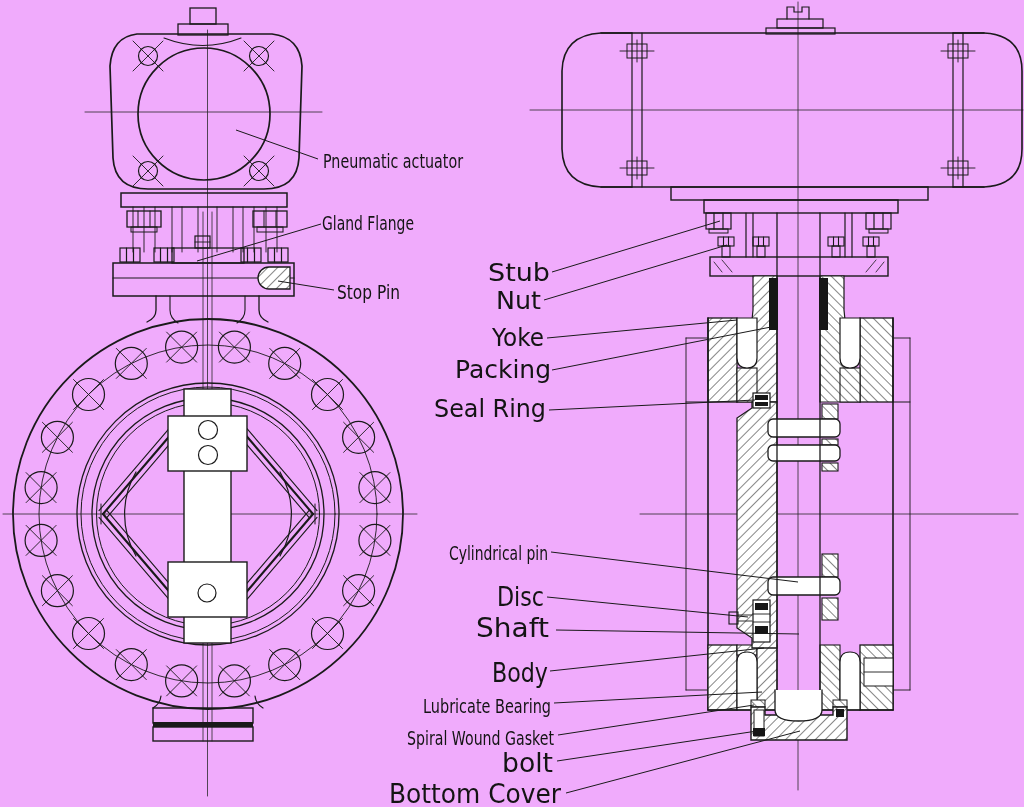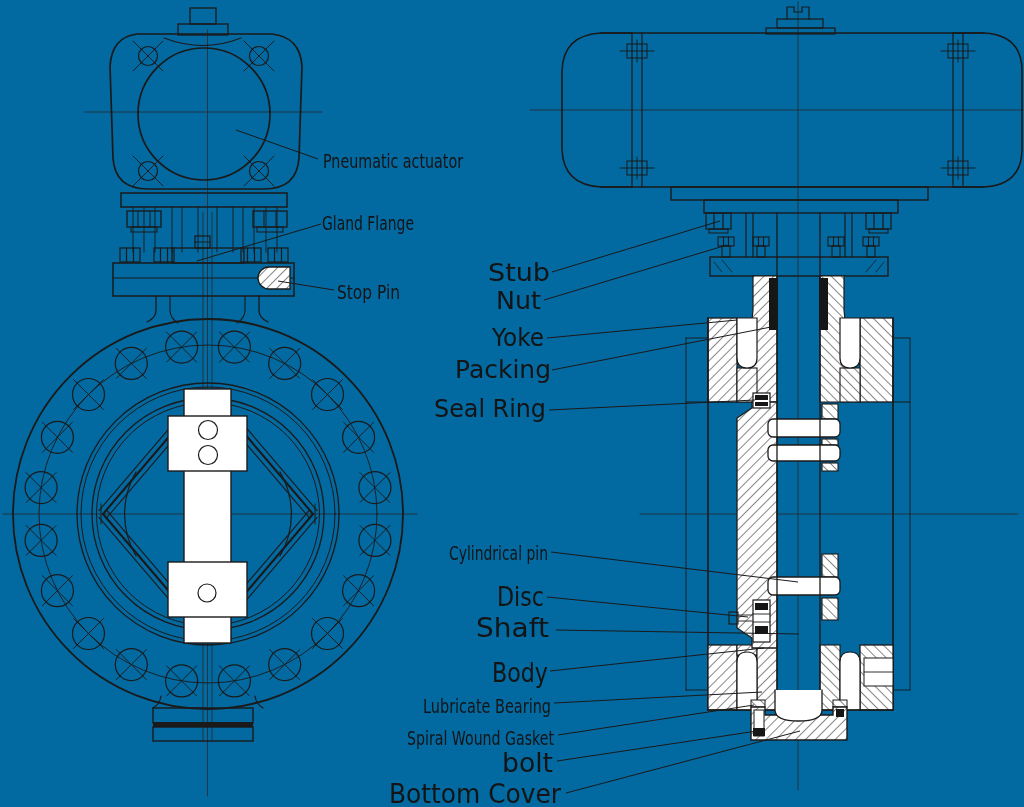--- a/index.html
+++ b/index.html
@@ -1,16 +1,16 @@
 <!DOCTYPE html>
 <html><head>
 <meta charset="utf-8">
 <style>
   html,body{margin:0;padding:0;background:#ffffff;}
-  .stage{position:relative;width:1024px;height:807px;background:#0369a1;overflow:hidden;
+  .stage{position:relative;width:1024px;height:807px;background:#f0abfc;overflow:hidden;
          font-family:"DejaVu Sans",sans-serif;}
   svg{position:absolute;left:0;top:0;}
   text{fill:#141414;}
   .lbl{font-family:"DejaVu Sans",sans-serif;}
 </style>
 </head>
 <body>
 
 <div class="stage">
 <svg width="1024" height="807" viewBox="0 0 1024 807">

